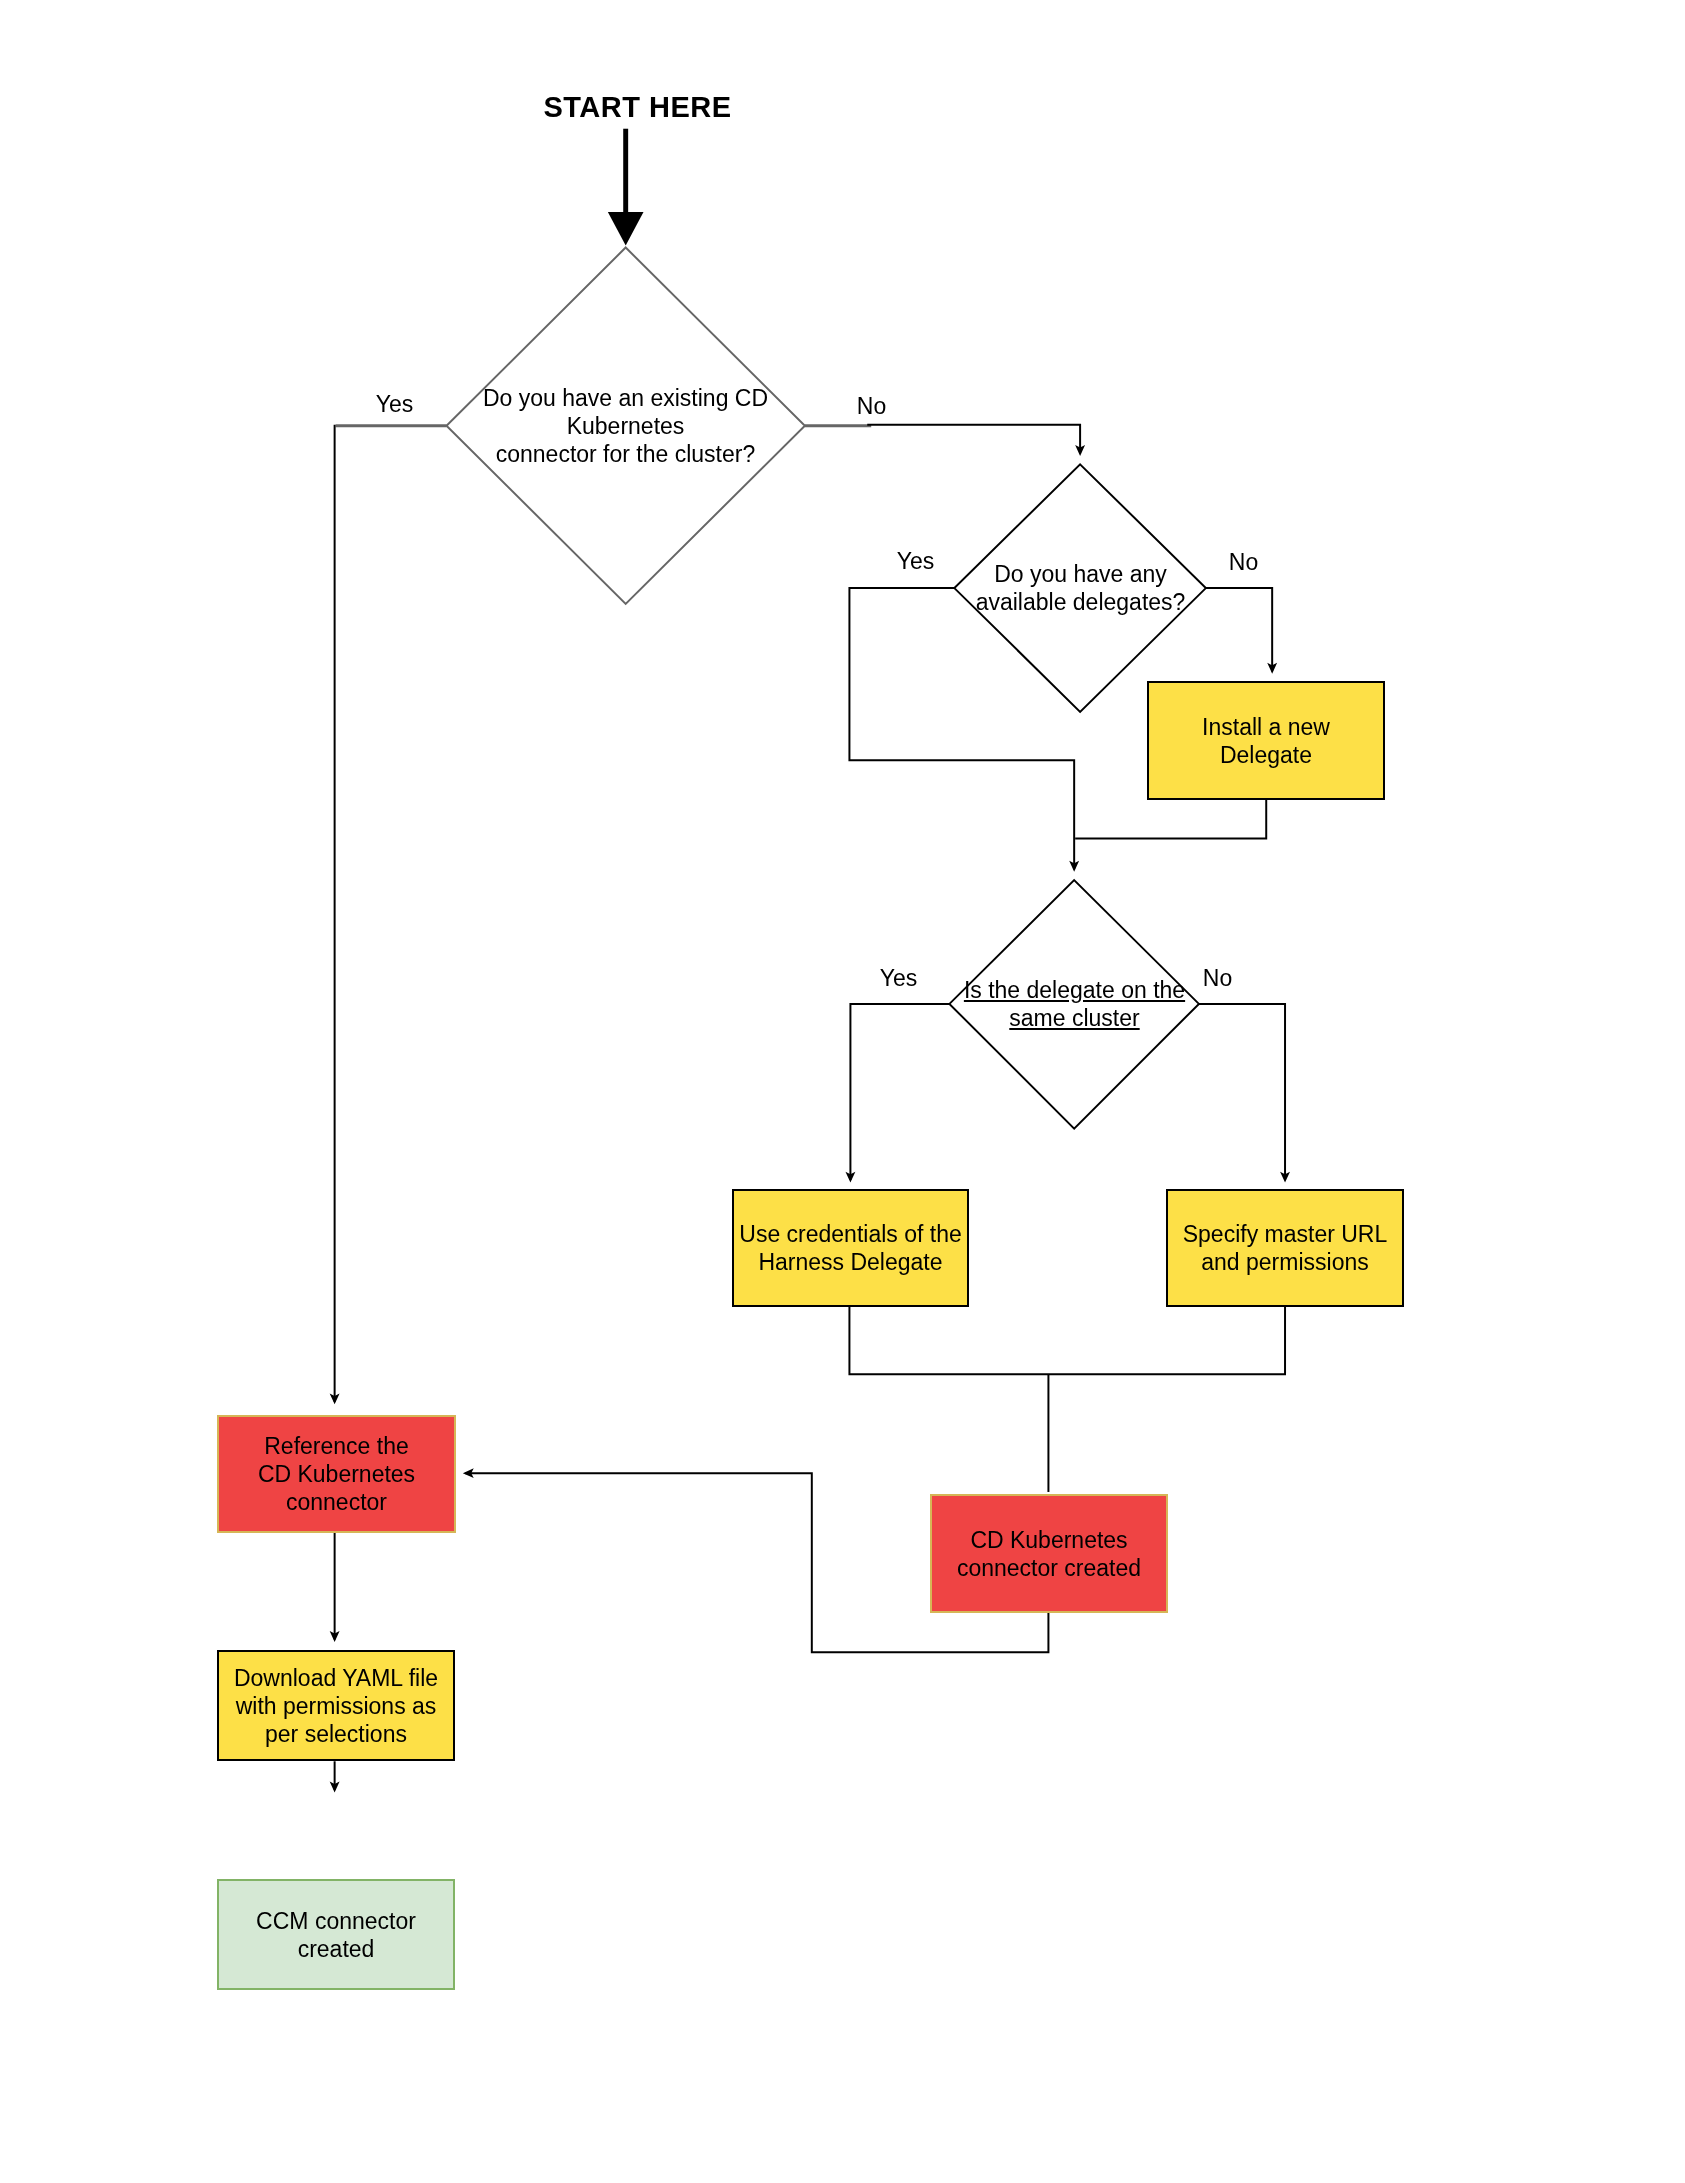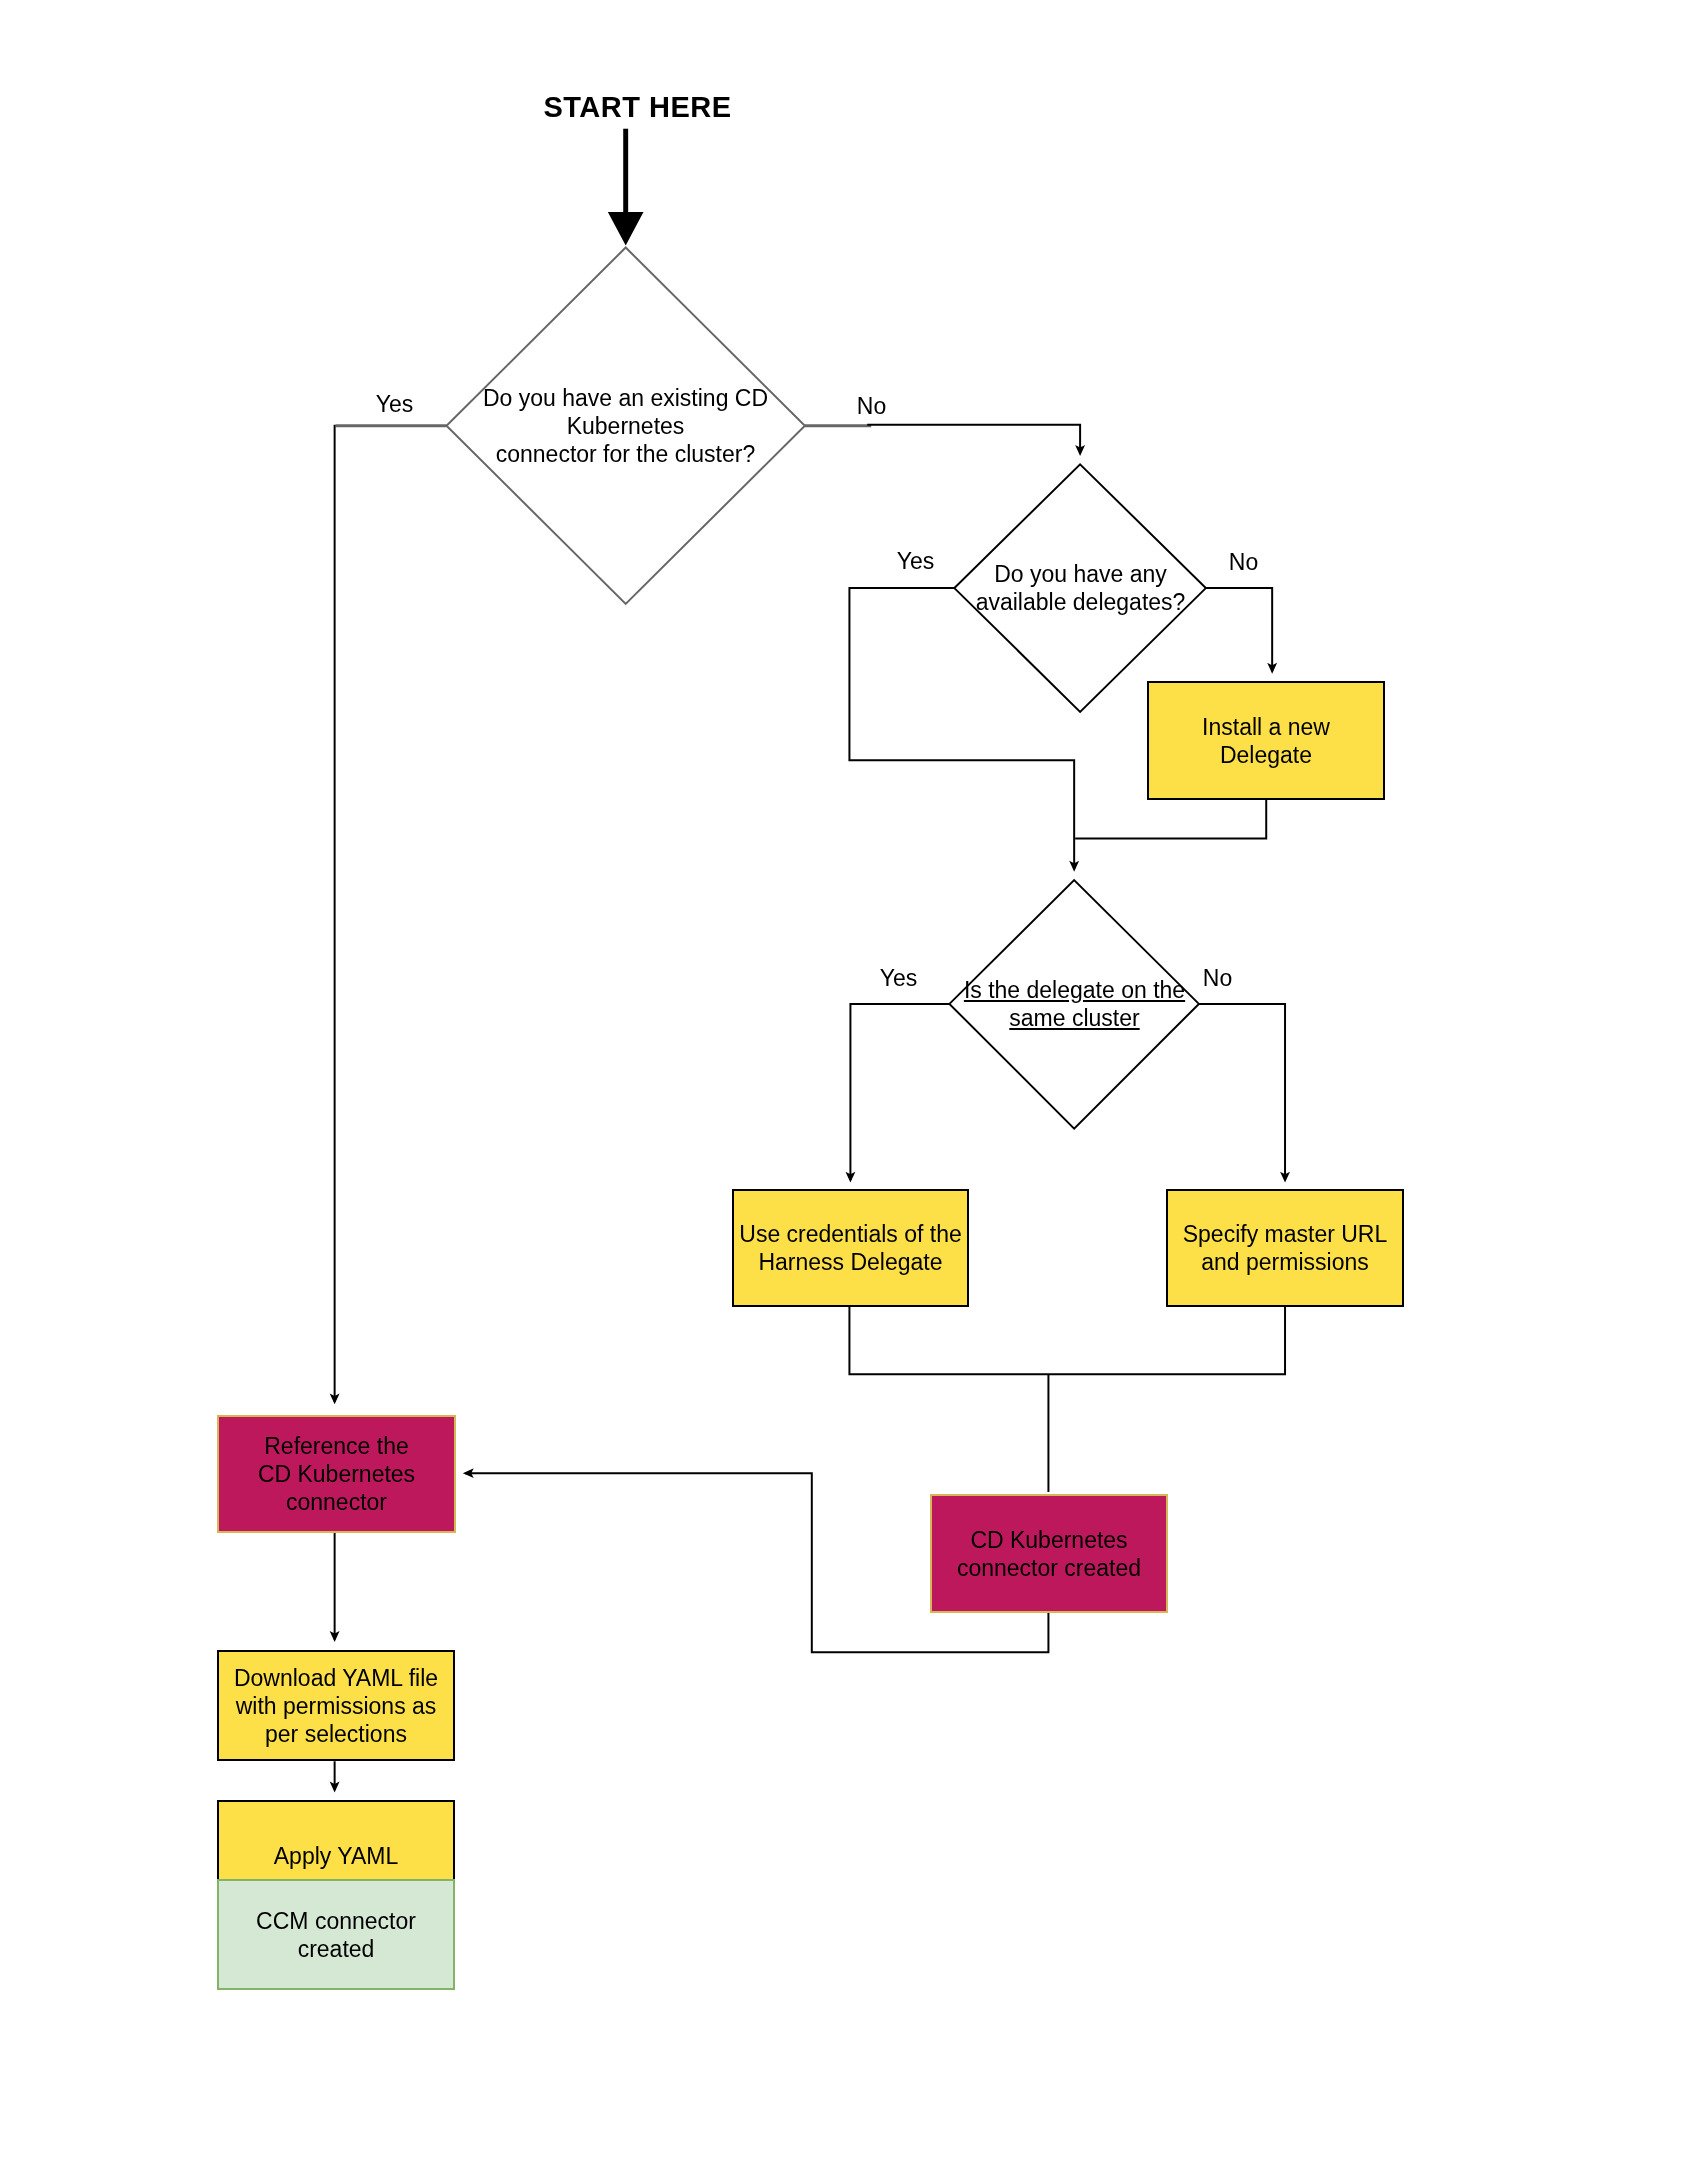--- a/index.html
+++ b/index.html
@@ -29,21 +29,21 @@
     justify-content: center;
     text-align: center;
     white-space: pre-line;
     font-size: 23px;
     line-height: 28px;
     box-sizing: border-box;
     background: #fde047;
     border: 2px solid #000000;
   }
   .node.highlight {
-    background: #be185d;
+    background: #ef4444;
     border: 2px solid #d6b656;
   }
   .node.success {
     background: #d5e8d4;
     border: 2px solid #82b366;
   }
   .diamond-label {
     position: absolute;
     display: flex;
     align-items: center;
@@ -147,19 +147,18 @@
 connector created</div>
 
   <div class="node highlight" style="left:217px; top:1415px; width:239px; height:118px;">Reference the
 CD Kubernetes
 connector</div>
 
   <div class="node" style="left:217px; top:1650px; width:238px; height:111px;">Download YAML file
 with permissions as
 per selections</div>
 
-  <div class="node" style="left:217px; top:1800px; width:238px; height:111px;">Apply YAML</div>
 
   <div class="node success" style="left:217px; top:1879px; width:238px; height:111px;">CCM connector
 created</div>
 
 </div>
 
 
 </body></html>

